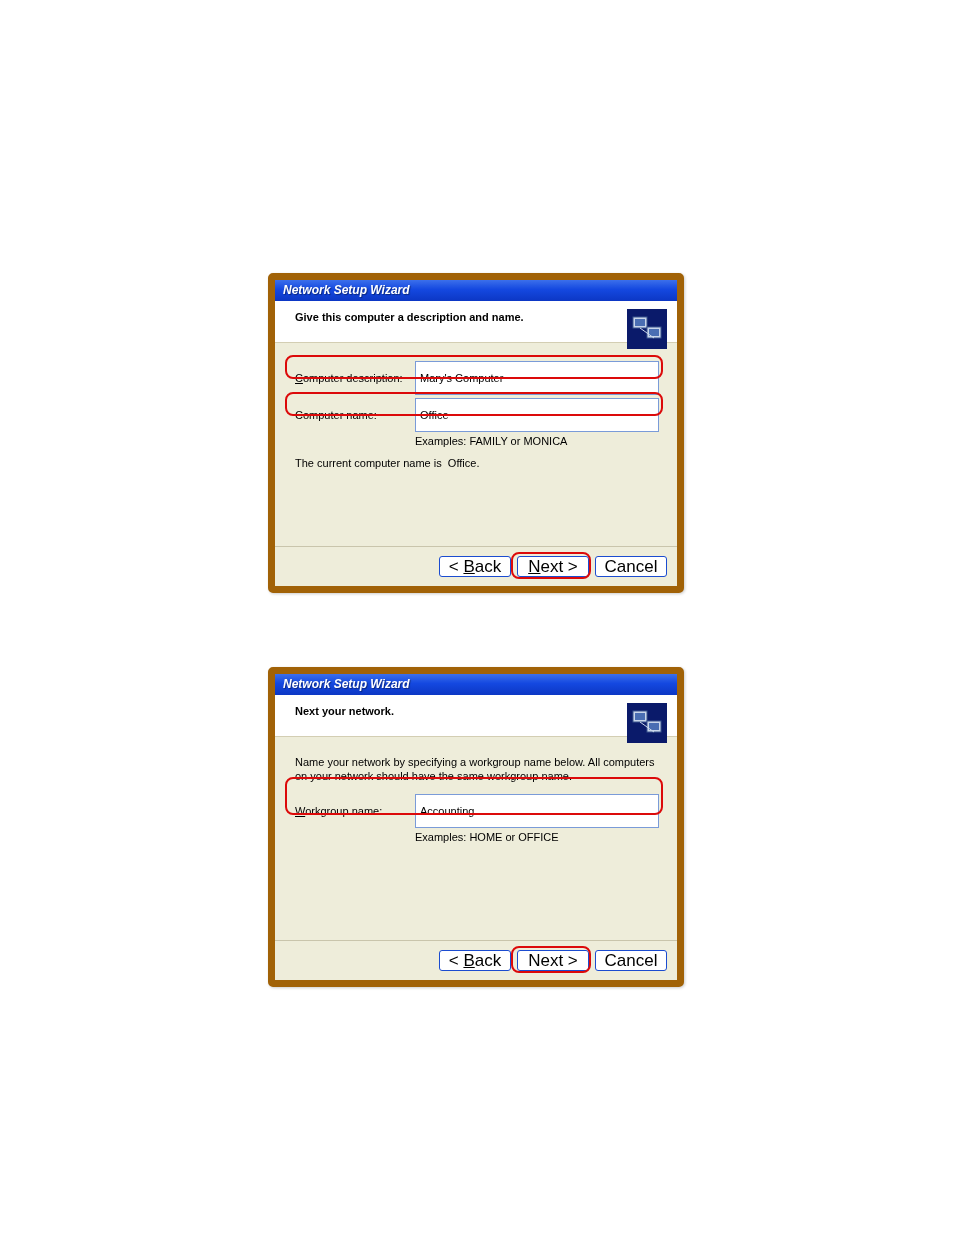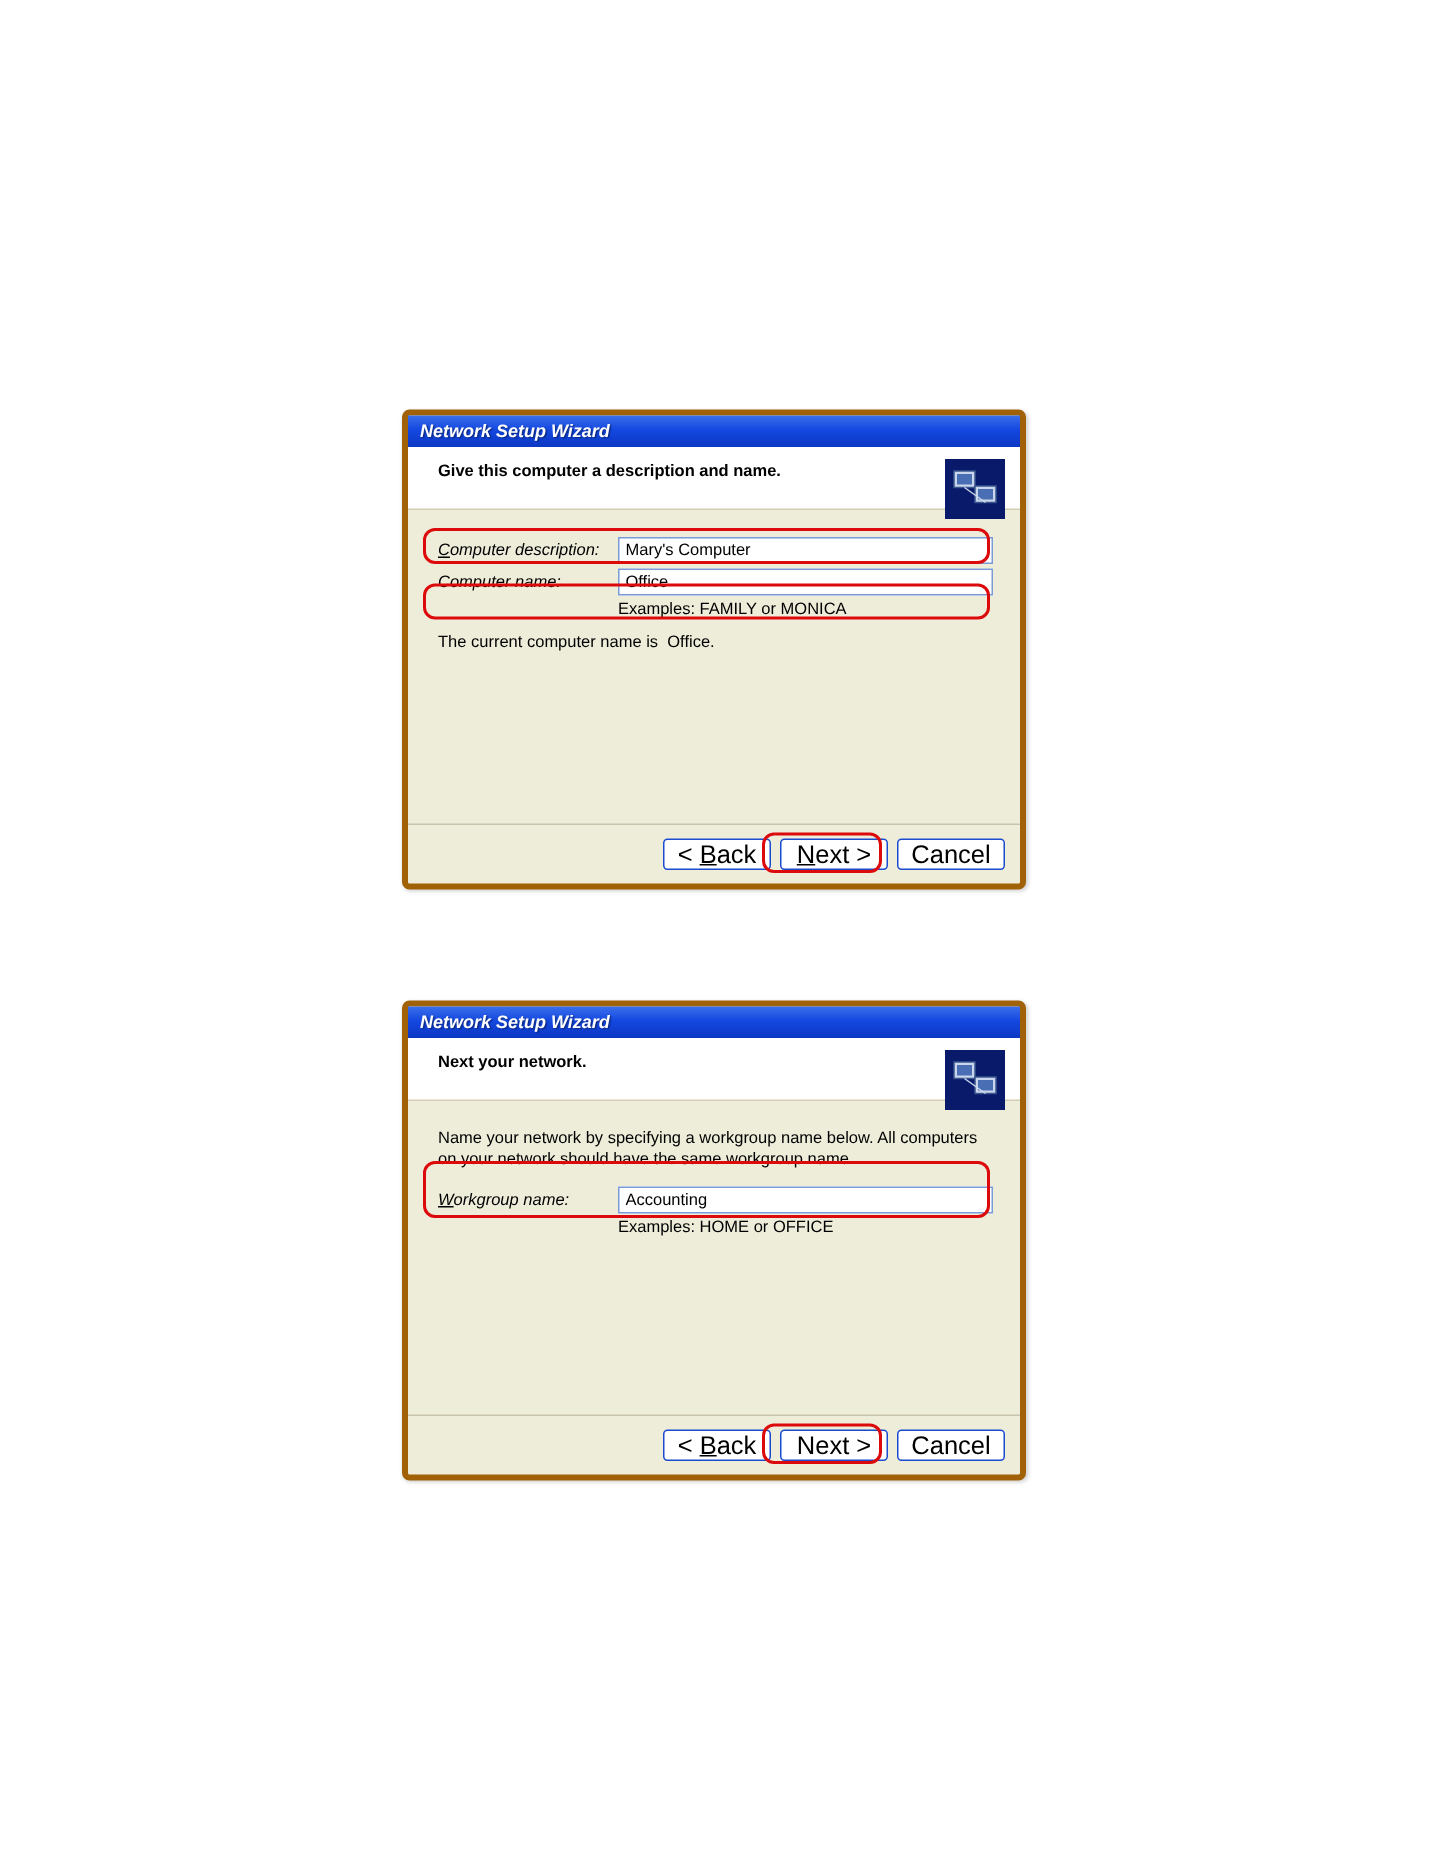--- a/index.html
+++ b/index.html
@@ -1,21 +1,21 @@
 <!DOCTYPE html>
 <html><head>
 <meta charset="utf-8">
 <style>
   * { box-sizing: border-box; margin: 0; padding: 0; }
   body { background: #fff; font-family: Tahoma, Arial, sans-serif; font-size: 11px; width: 954px; height: 1235px; position: relative; }
   
   .dialog {
     position: absolute;
     width: 416px;
-    border: 4px solid #a16207;
+    border: 7px solid #a16207;
     border-radius: 5px;
     background: #eeedda;
     box-shadow: 1px 1px 3px rgba(0,0,0,0.2);
   }
   .dialog.d1 { left: 268px; top: 273px; height: 320px; }
   .dialog.d2 { left: 268px; top: 667px; height: 320px; }
   
   .titlebar {
     background: linear-gradient(180deg, #3b6feb 0%, #1448e0 45%, #0c37c4 100%);
     color: #fff;
@@ -49,29 +49,29 @@
   
   .body {
     padding: 18px 18px 8px 20px;
     position: relative;
     height: 180px;
     overflow: hidden;
   }
   .body.b2 { height: 194px; }
   
   .row { display: flex; align-items: center; margin-bottom: 3px; }
-  .label { width: 120px; font-style: italic; }
+  .label { width: 120px; }
   .input {
     flex: 1;
     background: #fff;
     border: 1px solid #7a9bd8;
     padding: 2px 4px;
     font-family: inherit;
     font-size: 11px;
-    height: 18px;
+    height: 34px;
   }
   .hint { margin-left: 120px; font-size: 11px; margin-bottom: 10px; }
   .underline { text-decoration: underline; }
   
   .intro { margin-bottom: 10px; line-height: 1.3; }
   
   .red-box {
     position: absolute;
     border: 2.5px solid #dc0a0a;
     border-radius: 8px;

